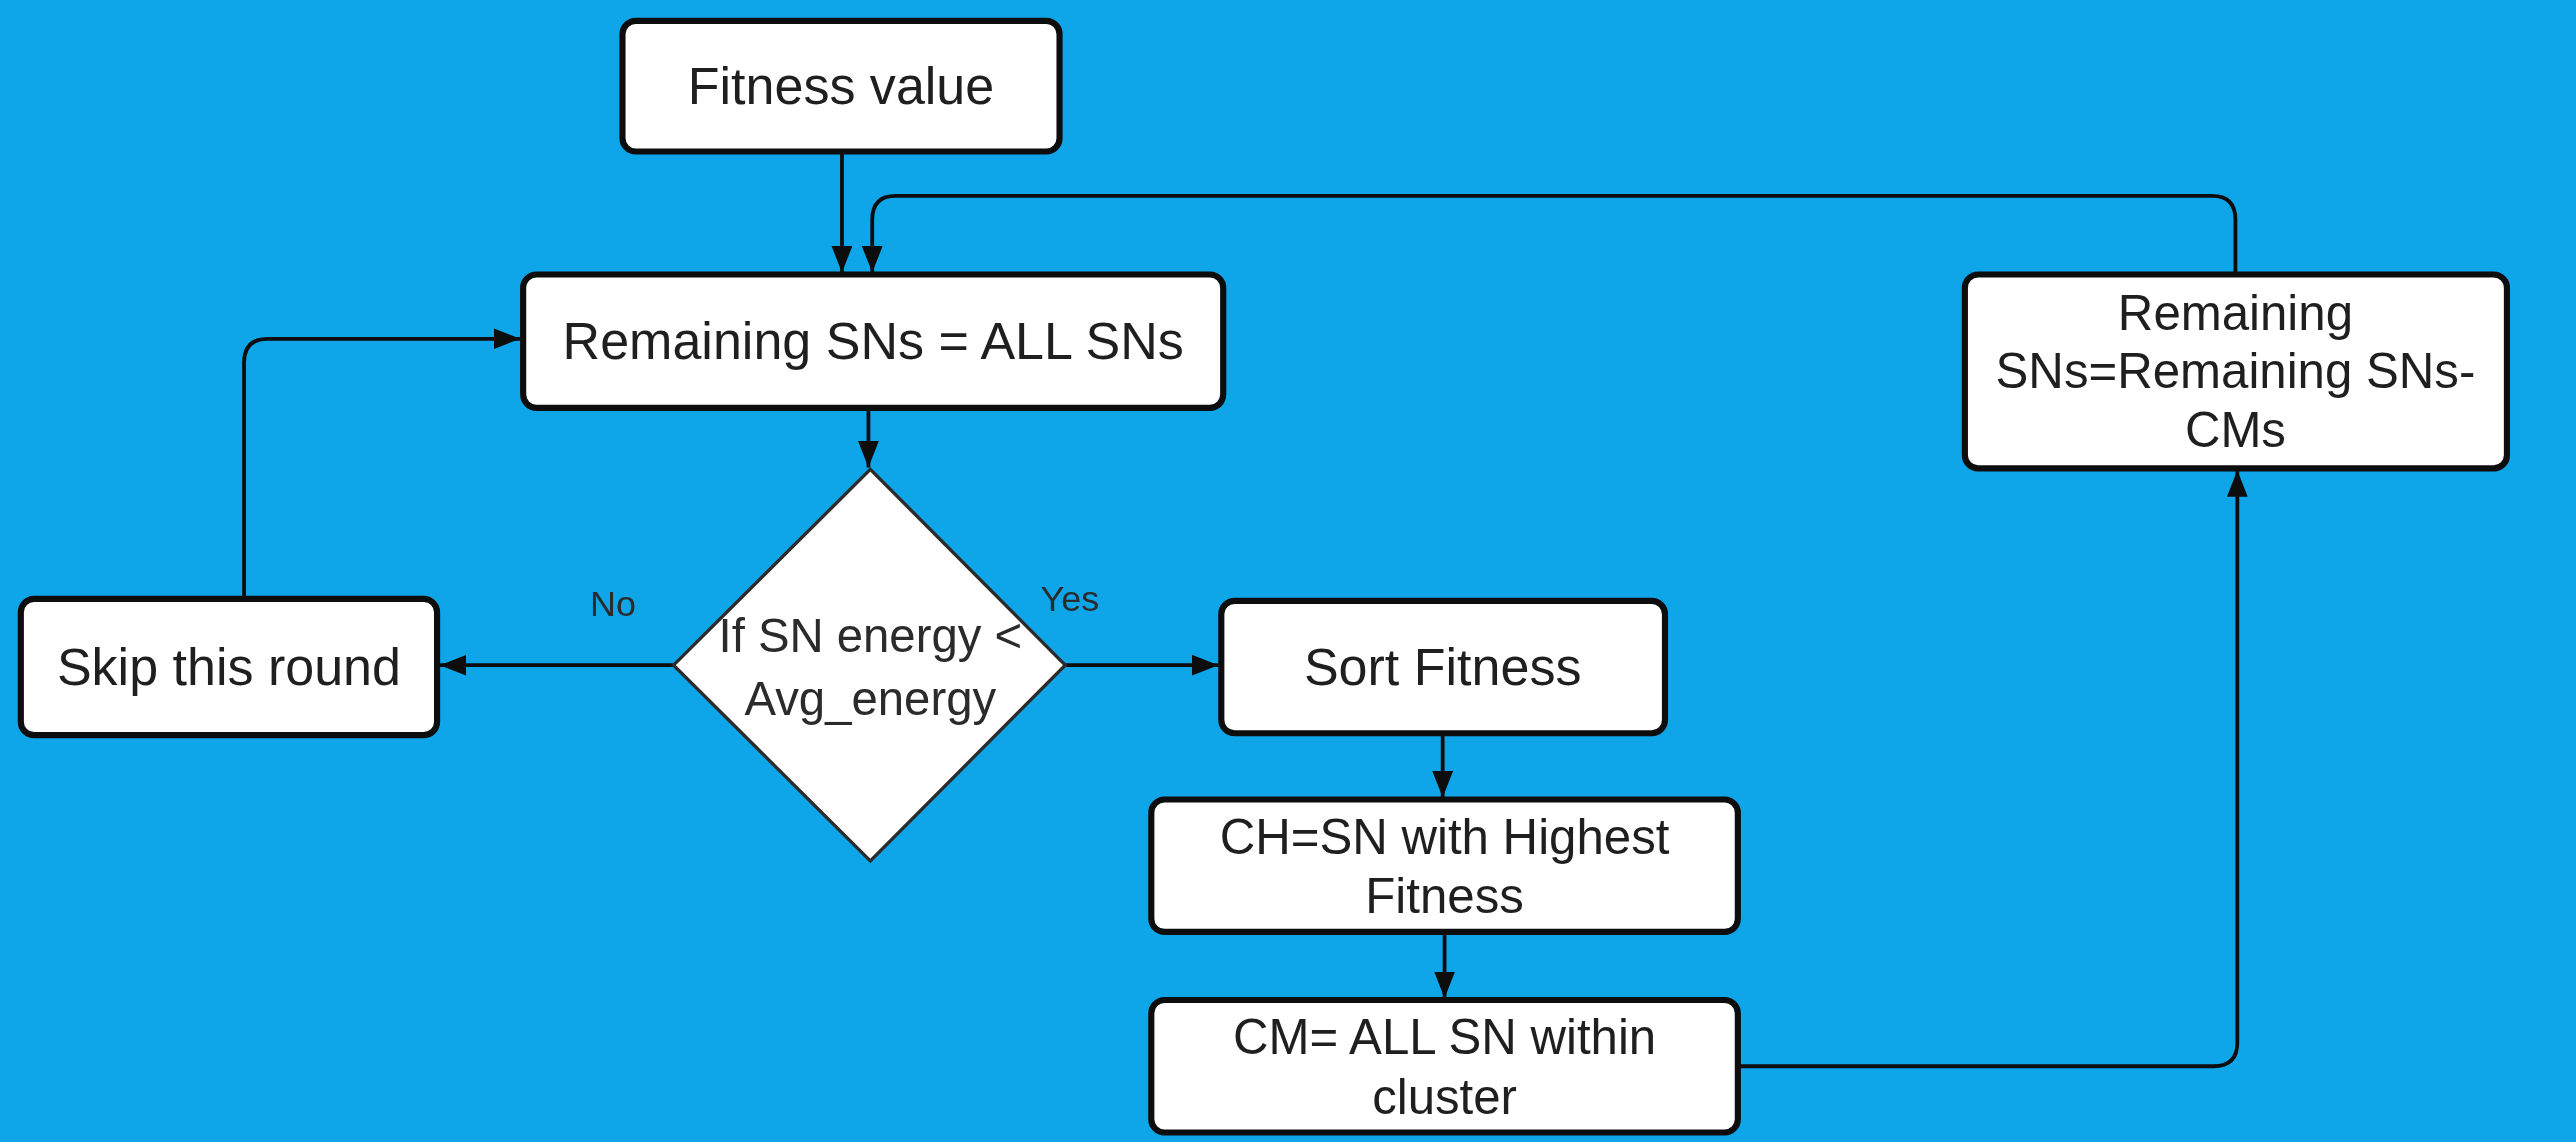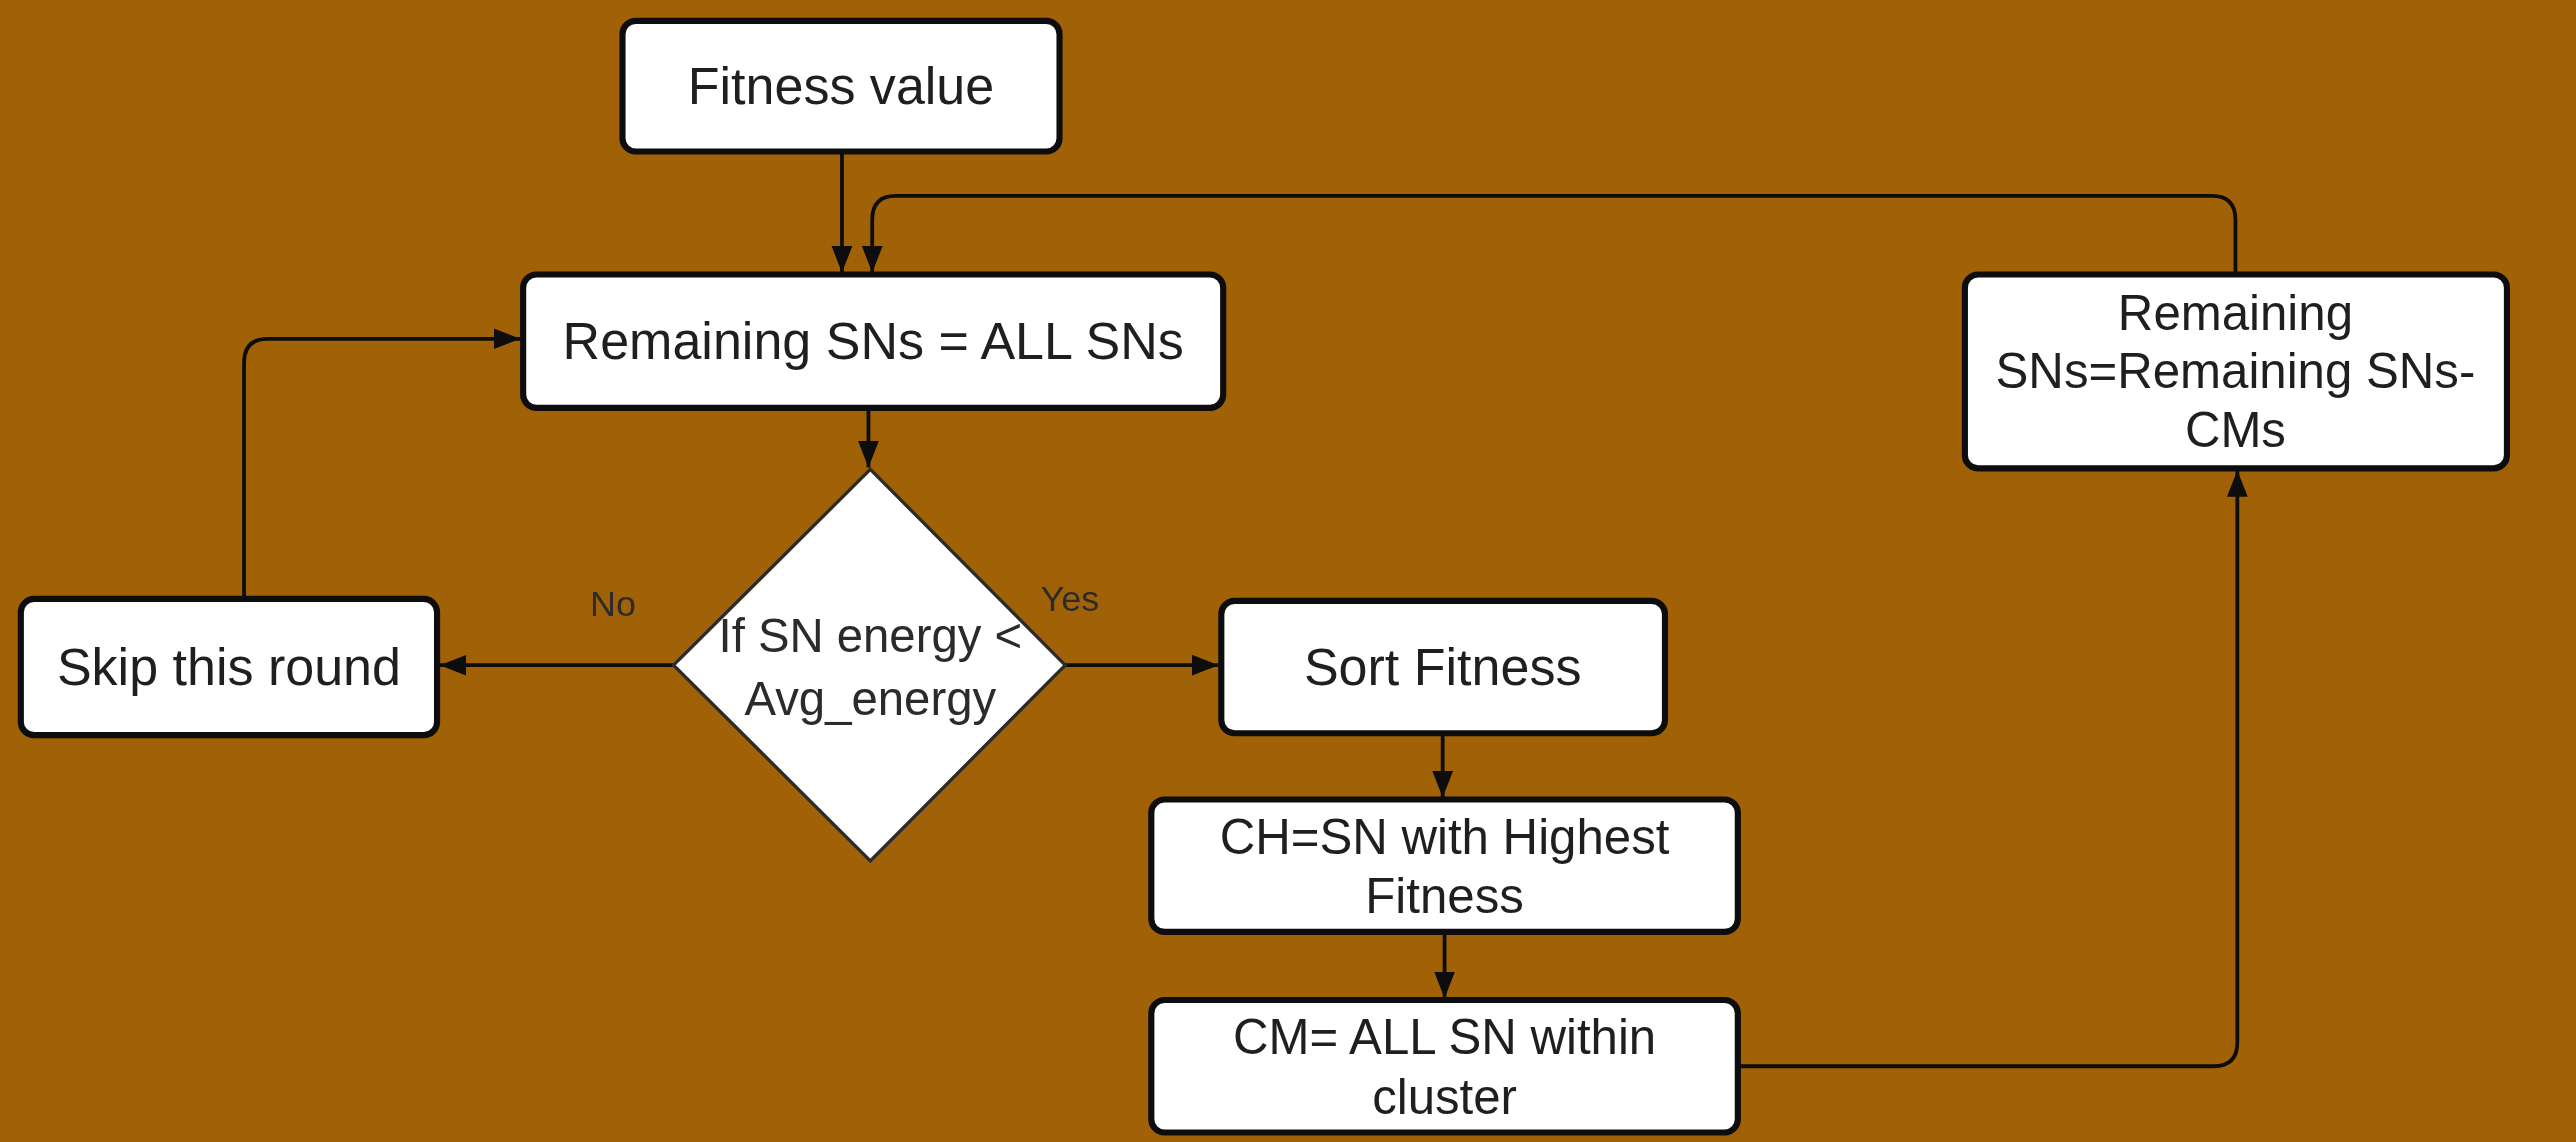--- a/index.html
+++ b/index.html
@@ -8,21 +8,21 @@
     background: #ffffff;
     width: 2576px;
     height: 1143px;
     overflow: hidden;
     font-family: "Liberation Sans", sans-serif;
   }
   .canvas {
     position: relative;
     width: 2576px;
     height: 1143px;
-    background: #a16207;
+    background: #0ea5e9;
   }
   svg { display: block; }
   .edge {
     fill: none;
     stroke: #0d0d0d;
     stroke-width: 4;
   }
   .box {
     fill: #ffffff;
     stroke: #0d0d0d;

